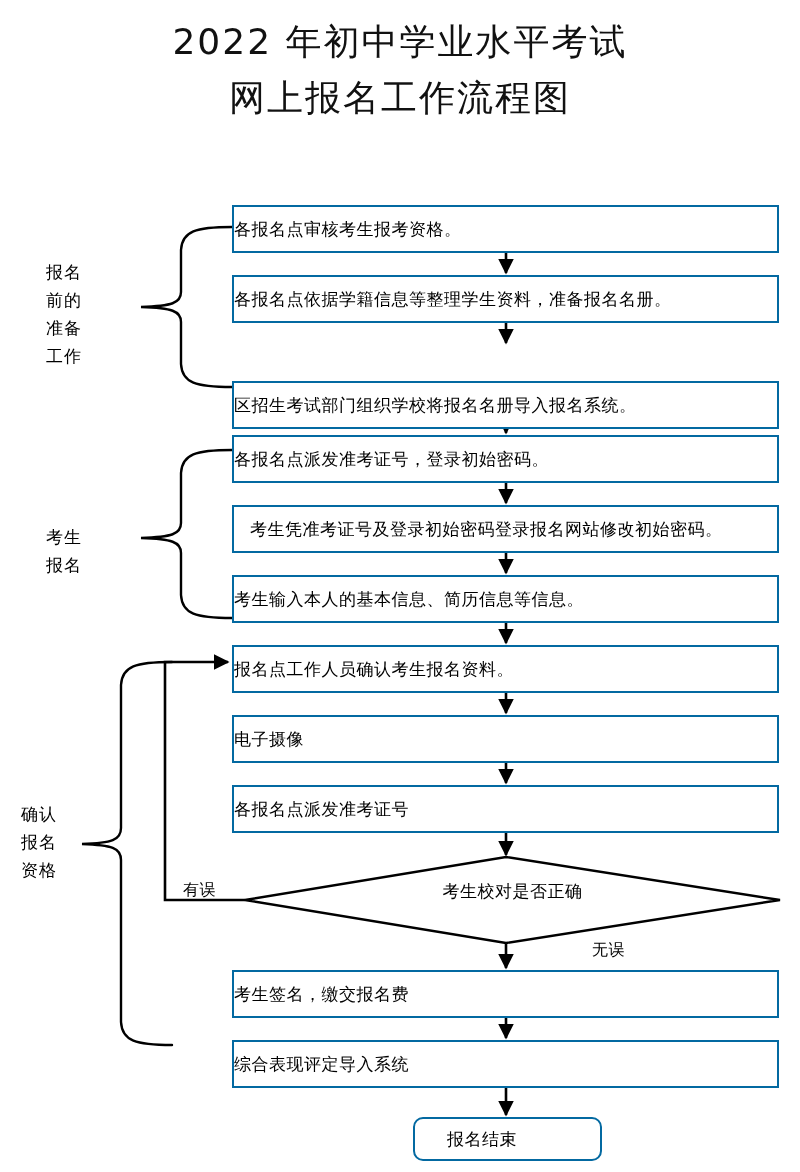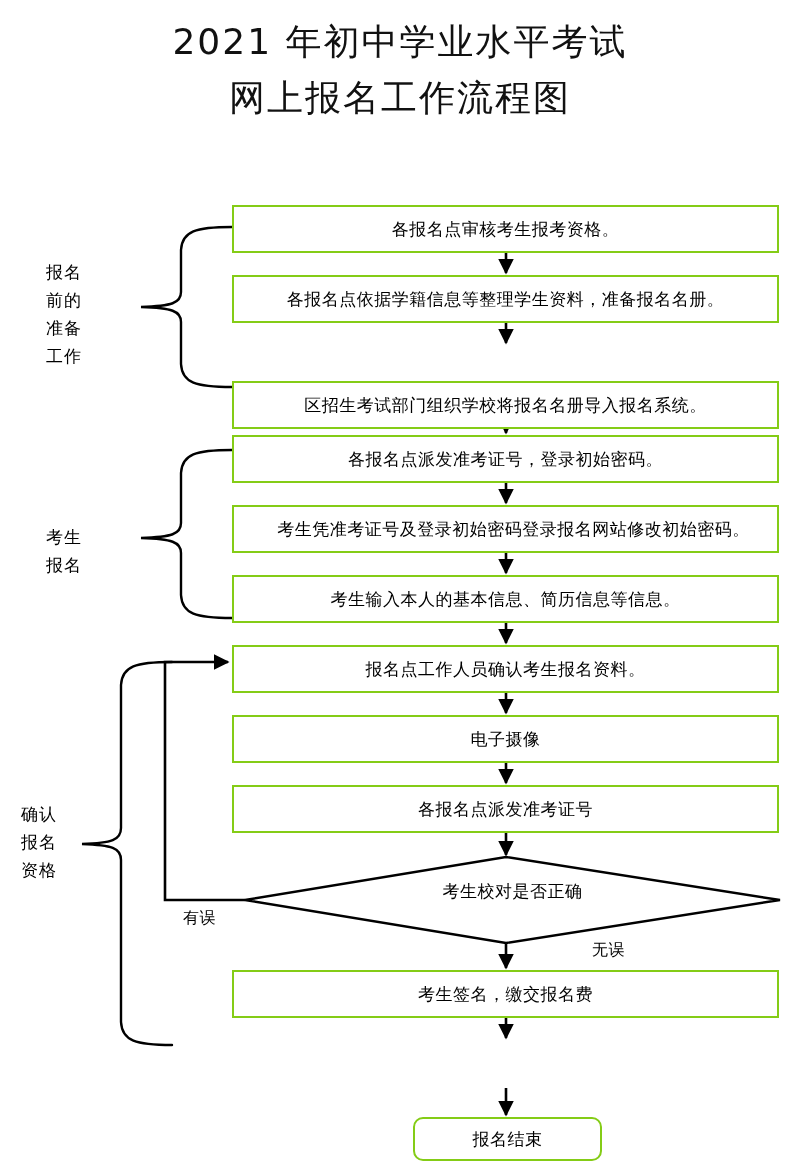--- a/index.html
+++ b/index.html
@@ -39,45 +39,45 @@
     position:absolute;
     left:0; top:0;
     width:800px; height:1172px;
     pointer-events:none;
   }
 
   
   .node{
     position:absolute;
     box-sizing:border-box;
-    border:2px solid #84cc16;
+    border:2px solid #0369a1;
     background:#ffffff;
     display:flex;
     align-items:center;
-    justify-content:center;
     text-align:center;
   }
   .node .node-text{
     font-size:17px;
     line-height:1.2;
     letter-spacing:0.5px;
     color:#000000;
     white-space:nowrap;
   }
   .node.proc{
     left:232px;
     width:547px;
     height:48px;
   }
   .node.terminator{
     left:413px;
     top:1117px;
     width:189px;
     height:44px;
     border-radius:10px;
+    padding-left:32px;
   }
 
   
   .diamond-label{
     position:absolute;
     left:245px; top:880px;
     width:535px;
     text-align:center;
     font-size:17px;
     letter-spacing:0.5px;
@@ -103,21 +103,21 @@
     color:#000000;
     white-space:nowrap;
   }
 </style>
 </head>
 <body>
 
 <div id="page">
 
   <div class="title-block">
-    <div class="title-line">2021 年初中学业水平考试</div>
+    <div class="title-line">2022 年初中学业水平考试</div>
     <div class="title-line">网上报名工作流程图</div>
   </div>
 
   <svg id="canvas" viewBox="0 0 800 1172" width="800" height="1172" xmlns="http://www.w3.org/2000/svg">
     <defs>
       <marker id="arrow" viewBox="0 0 10 10" refX="9" refY="5" markerWidth="6" markerHeight="6" orient="auto-start-reverse">
         <path d="M 0 0 L 10 5 L 0 10 z" fill="#000000"></path>
       </marker>
     </defs>
 
@@ -183,24 +183,27 @@
   </div>
   <div class="node proc" style="top:785px;">
     <span class="node-text">各报名点派发准考证号</span>
   </div>
 
   <div class="diamond-label">考生校对是否正确</div>
 
   <div class="node proc" style="top:970px;">
     <span class="node-text">考生签名，缴交报名费</span>
   </div>
+  <div class="node proc" style="top:1040px;">
+    <span class="node-text">综合表现评定导入系统</span>
+  </div>
   <div class="node terminator">
     <span class="node-text">报名结束</span>
   </div>
 
   <div class="group-label" style="left:8px; top:258px; width:112px;">报名<br>前的<br>准备<br>工作</div>
   <div class="group-label" style="left:8px; top:523px; width:112px;">考生<br>报名</div>
   <div class="group-label" style="left:0px; top:800px; width:78px;">确认<br>报名<br>资格</div>
 
-  <div class="edge-label" style="left:183px; top:908px;text-align:right;">有误</div>
+  <div class="edge-label" style="left:183px; top:880px;text-align:right;">有误</div>
   <div class="edge-label" style="left:592px; top:940px;">无误</div>
 
 </div>
 
 </body></html>

